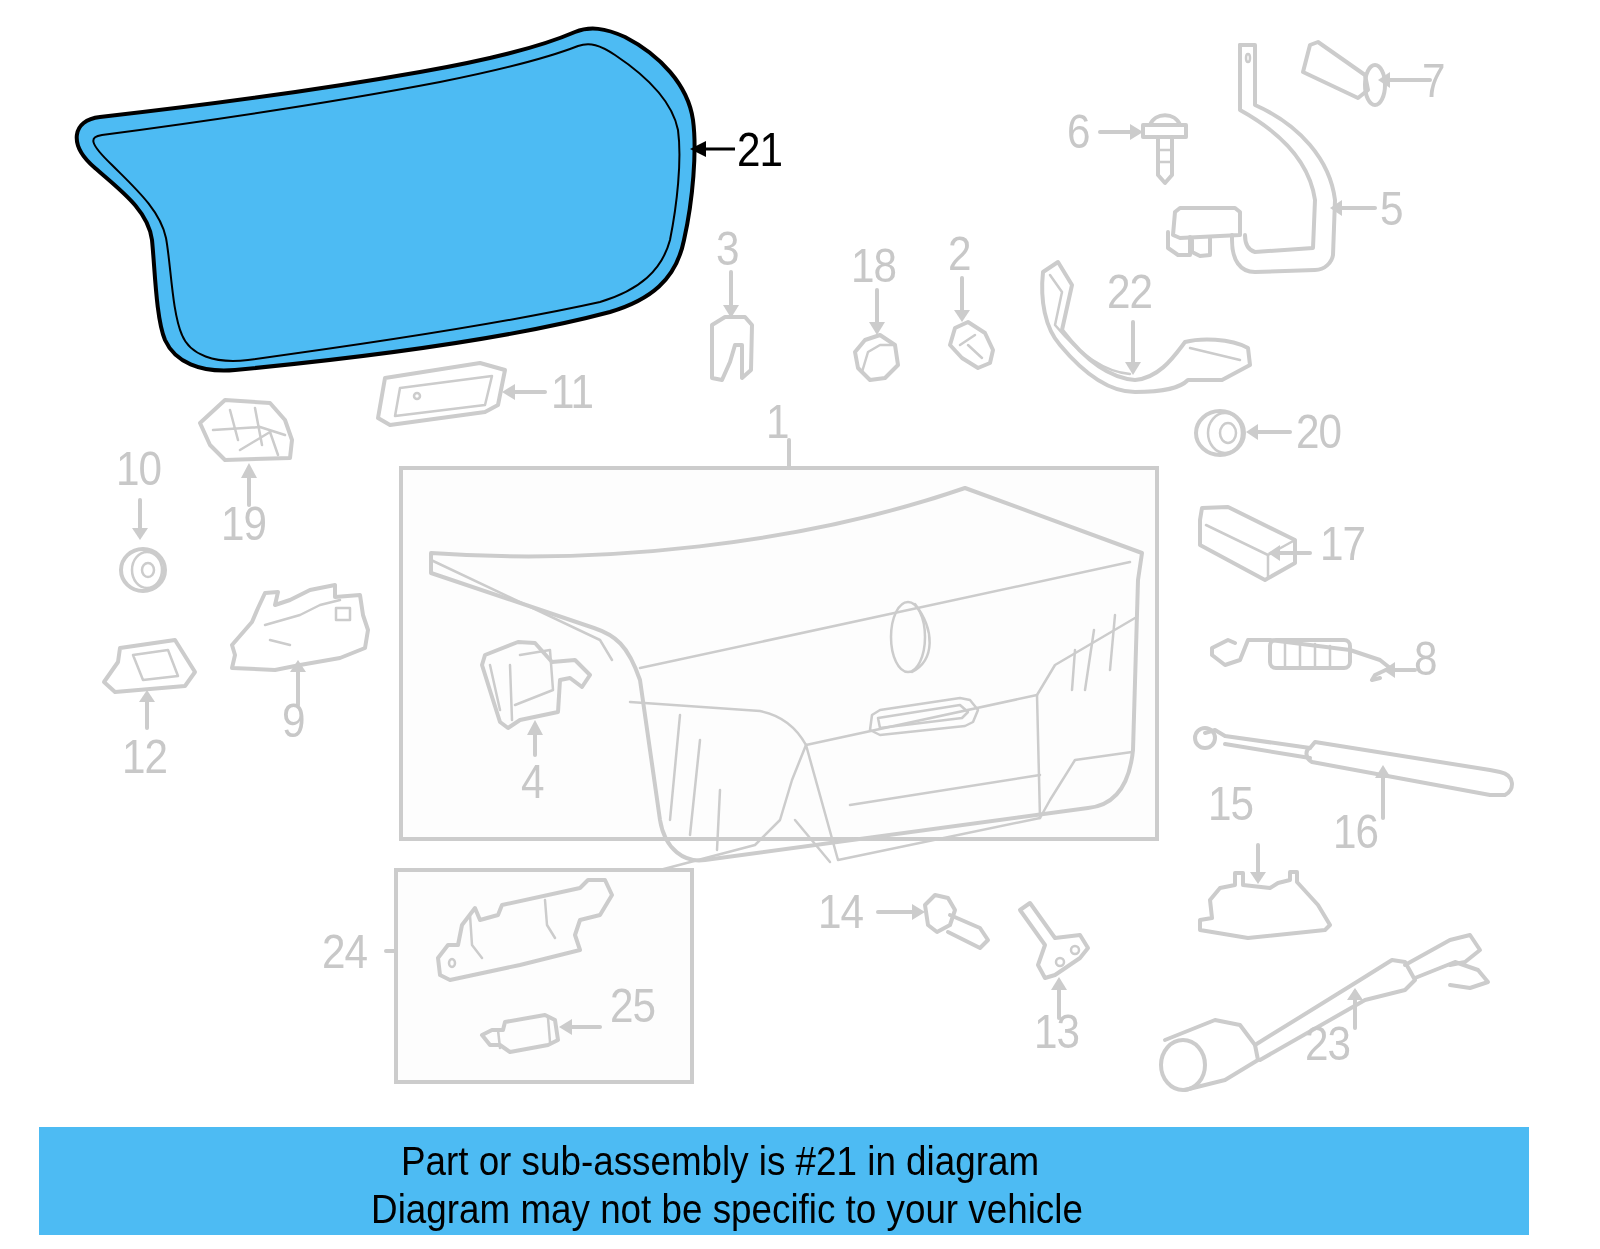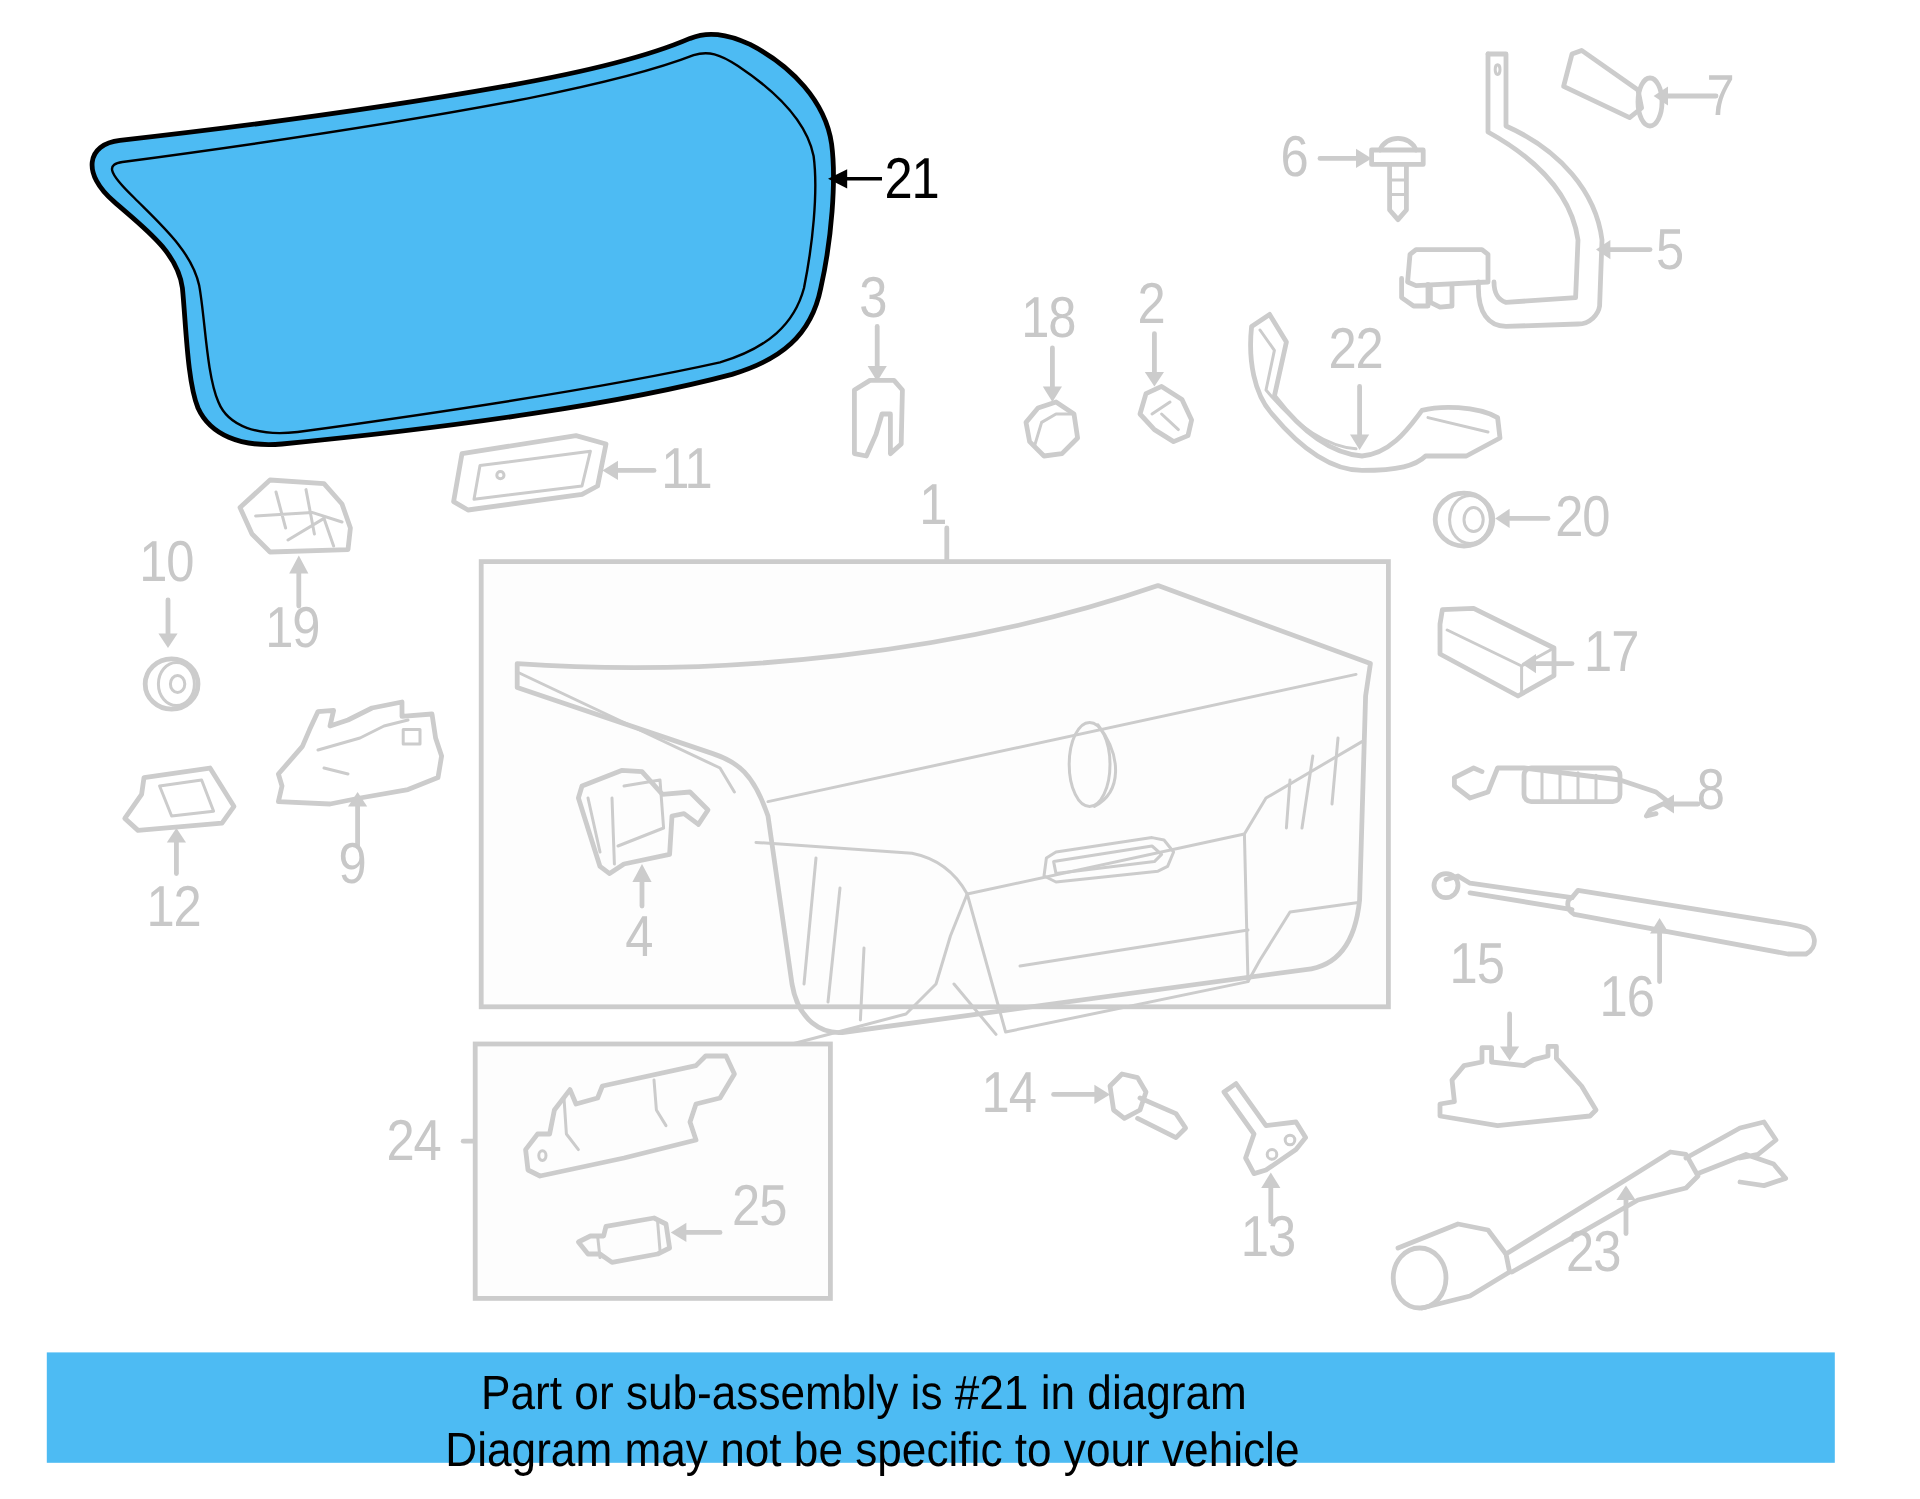--- a/index.html
+++ b/index.html
@@ -3,21 +3,21 @@
 <meta charset="utf-8">
 <style>
   html, body { margin: 0; padding: 0; background: #ffffff; }
   body { width: 1600px; height: 1249px; position: relative; overflow: hidden;
          font-family: "Liberation Sans", sans-serif; }
   #diagram { position: absolute; left: 0; top: 0; width: 1600px; height: 1249px; }
   .callout { position: absolute; font-family: "Liberation Sans", sans-serif;
              font-size: 48px; color: #c8c8c8; line-height: 1; letter-spacing: -1px;
              transform: scaleX(0.88); transform-origin: left top; }
   .callout.highlight { color: #000000; }
-  .banner { position: absolute; left: 39px; top: 1127px; width: 1490px; height: 92px;
+  .banner { position: absolute; left: 39px; top: 1127px; width: 1490px; height: 108px;
             background: #4dbbf3; }
   .banner-line { position: absolute; left: 0; width: 1490px; text-align: center;
                  font-family: "Liberation Sans", sans-serif; font-size: 40px; color: #000;
                  line-height: 1; transform: scaleX(0.92); }
   .banner-line.l1 { top: 14px; left: -64px; }
   .banner-line.l2 { top: 62px; left: -57px; }
   .g { fill: none; stroke: #cccccc; stroke-width: 4; stroke-linejoin: round; stroke-linecap: round; }
   .gt { fill: none; stroke: #cccccc; stroke-width: 2.5; stroke-linejoin: round; stroke-linecap: round; }
   .ga { fill: #cccccc; stroke: none; }
 </style>

